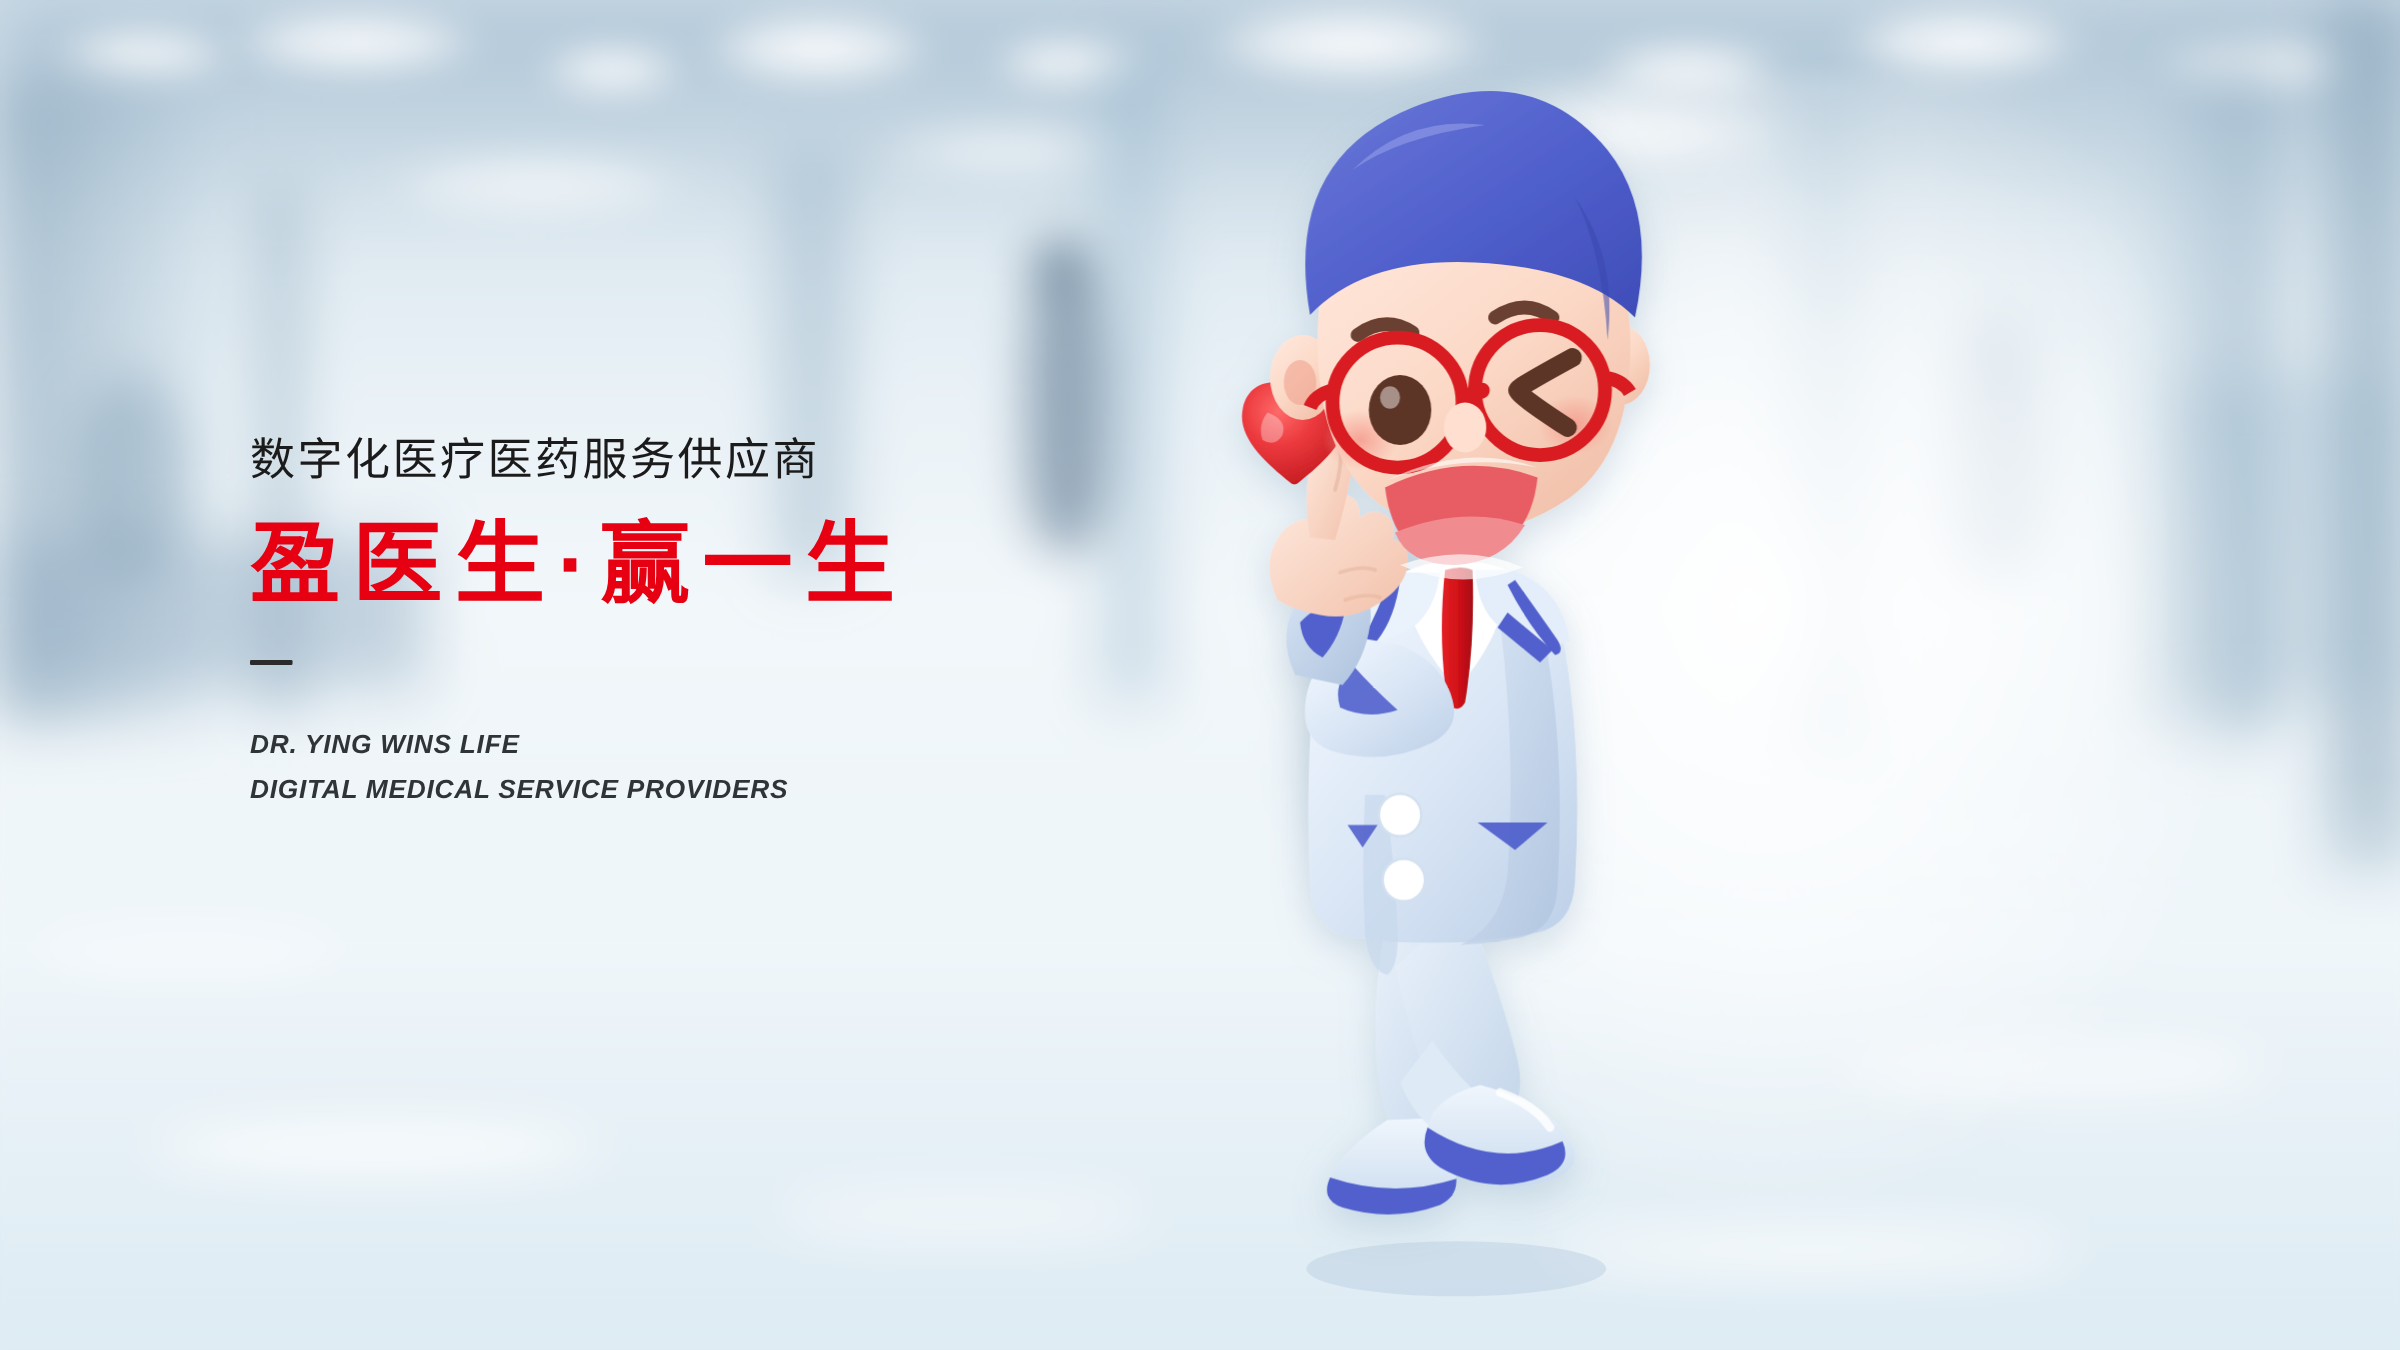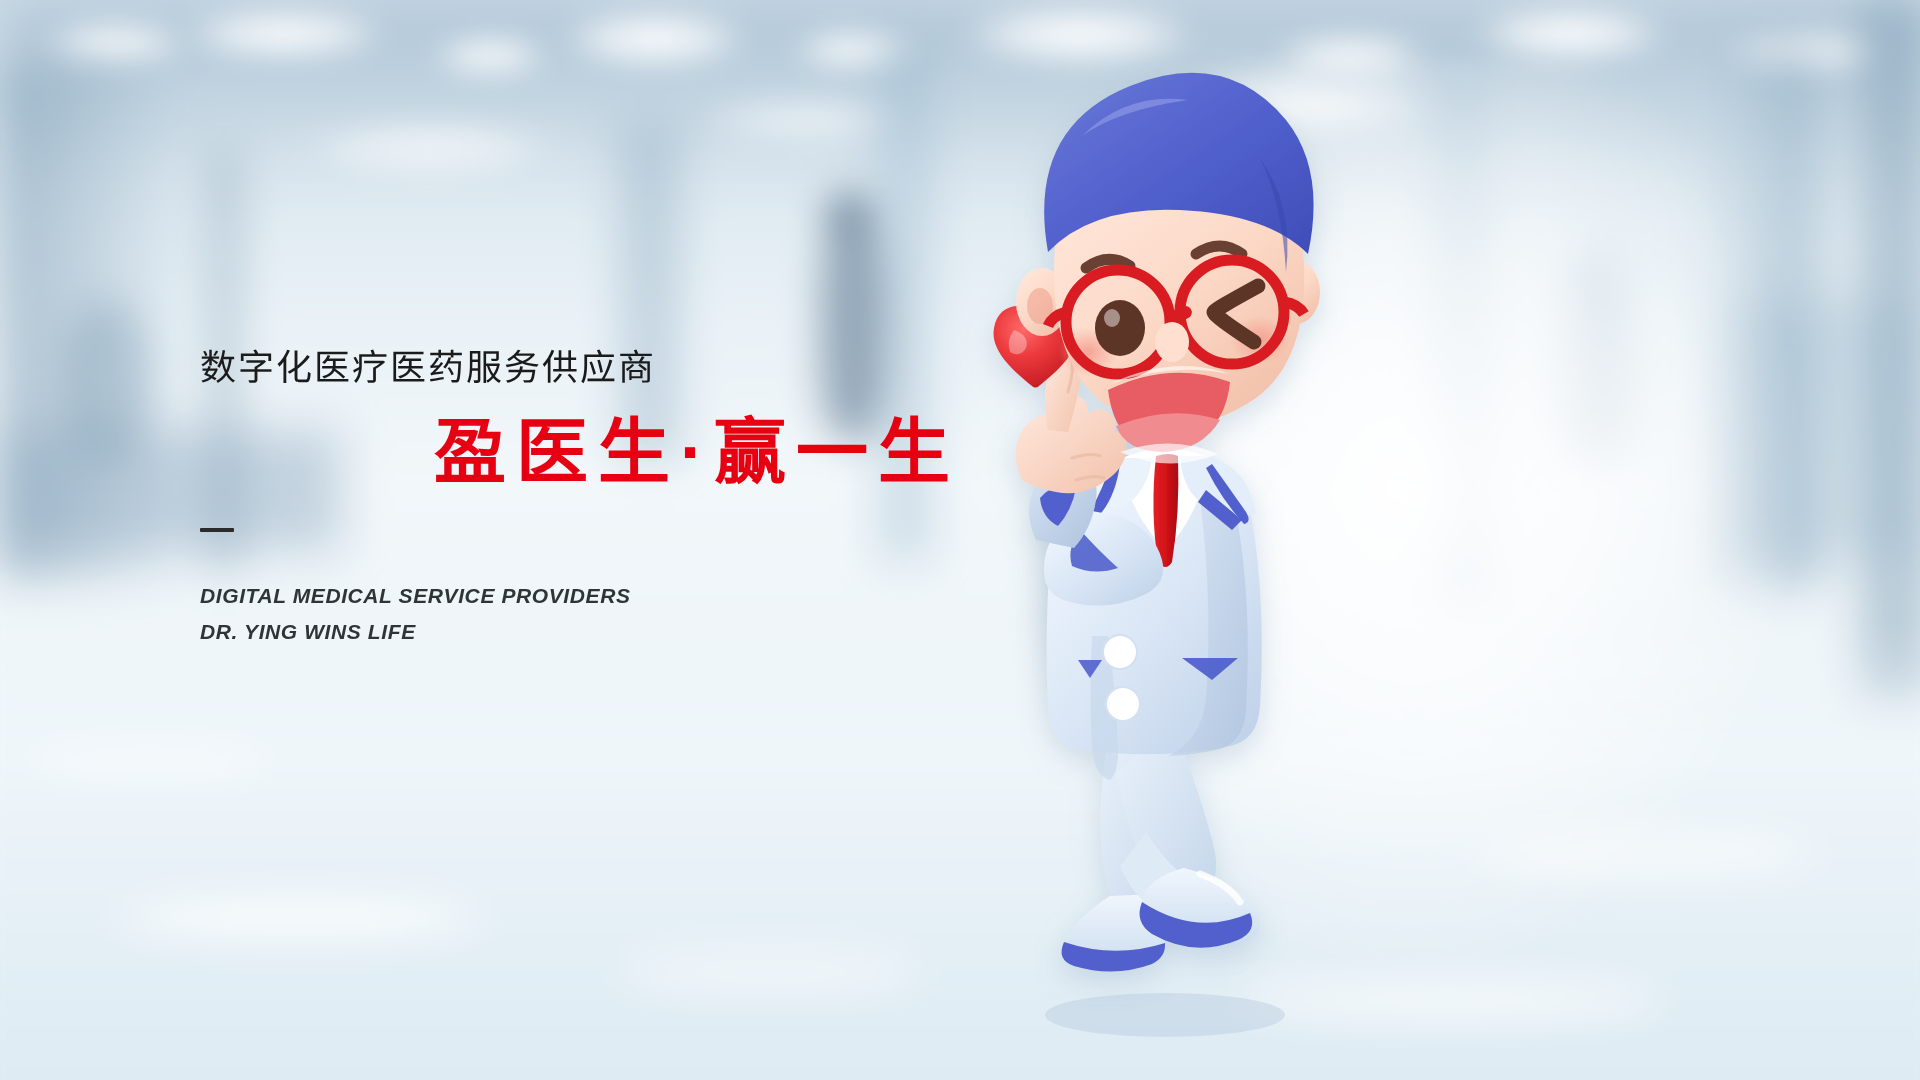--- a/index.html
+++ b/index.html
@@ -117,21 +117,21 @@
   .copy { position:absolute; left:200px; top:348px; width:760px; z-index:40; }
 
   .headline {
     font-size:36px; line-height:1.12; font-weight:400; color:#1b1b1b;
     letter-spacing:2px; white-space:nowrap;
   }
 
   .slogan {
     margin-top:26px;
     font-size:72px; line-height:1.08; font-weight:700;
-    color:#e60012; letter-spacing:10px; white-space:nowrap;text-align:right;
+    color:#e60012; letter-spacing:10px; white-space:nowrap;
   }
 
   .divider {
     margin-top:36px; width:34px; height:4px; background:#2b2b2b; border-radius:1px;
   }
 
   .en-block { margin-top:46px; }
   .en-line {
     font-style:italic; font-weight:700; font-size:21px; line-height:1.72;
     letter-spacing:.6px; color:#2f3437;
@@ -198,22 +198,22 @@
 
   <div class="copy">
 
     <div class="headline">数字化医疗医药服务供应商</div>
 
     <div class="slogan">盈医生·赢一生</div>
 
     <div class="divider"></div>
 
     <div class="en-block">
+      <div class="en-line">DR. YING WINS LIFE</div>
       <div class="en-line">DIGITAL MEDICAL SERVICE PROVIDERS</div>
-      <div class="en-line">DR. YING WINS LIFE</div>
     </div>
 
   </div>
 
   <div class="mascot">
     <svg viewBox="0 0 440 1010" xmlns="http://www.w3.org/2000/svg" aria-hidden="true">
       <defs>
         <linearGradient id="gCap" x1="0" y1="0" x2="1" y2="1">
           <stop offset="0%" stop-color="#6a78d8"></stop>
           <stop offset="55%" stop-color="#4f5fcc"></stop>

